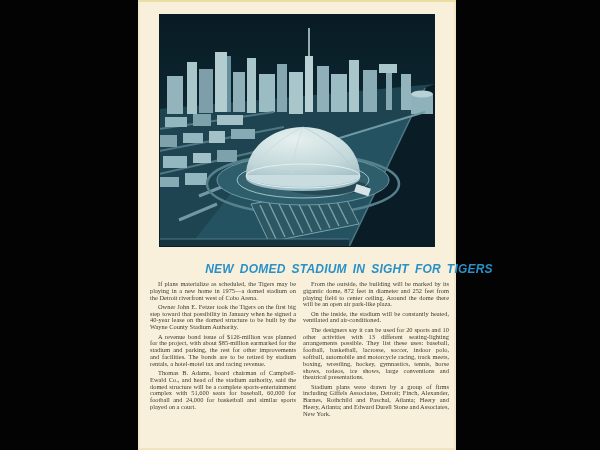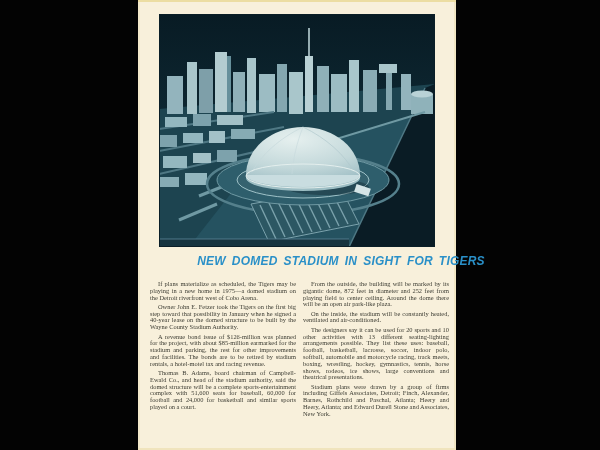--- a/index.html
+++ b/index.html
@@ -14,21 +14,21 @@
     background:#f8f0db;
     box-shadow: inset 0 2px 0 #ecdda2, inset 0 -2px 0 #f0e4bd, inset -2px 0 0 #f1e6c4, inset 2px 0 0 #f3e9cb;
   }
   .photo {
     position:absolute; left:21px; top:14px; width:276px; height:233px;
     background:#0e2630;
   }
   .photo svg { display:block; }
   .headline {
     position:absolute; top:254px; left:0; width:100%;
-    margin:0; text-align:center;
+    margin:8px; text-align:center;
     font:italic 700 12px "Liberation Sans", sans-serif;
     color:#2a90c8; letter-spacing:.2px; word-spacing:2.5px;
     white-space:nowrap;
     padding-left:44px;
   }
   .columns {
     position:absolute; top:281px; left:12px; width:299px;
     display:flex; gap:7px;
   }
   .col { flex:1; min-width:0; font-family:"Liberation Serif", serif;

